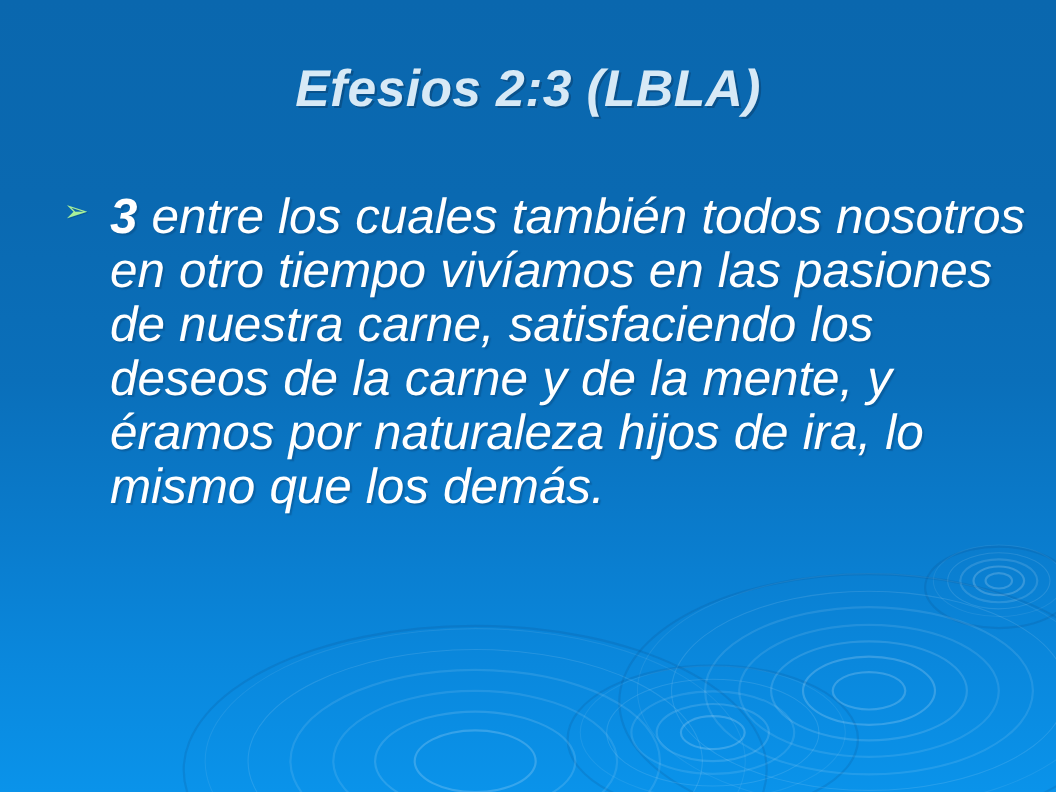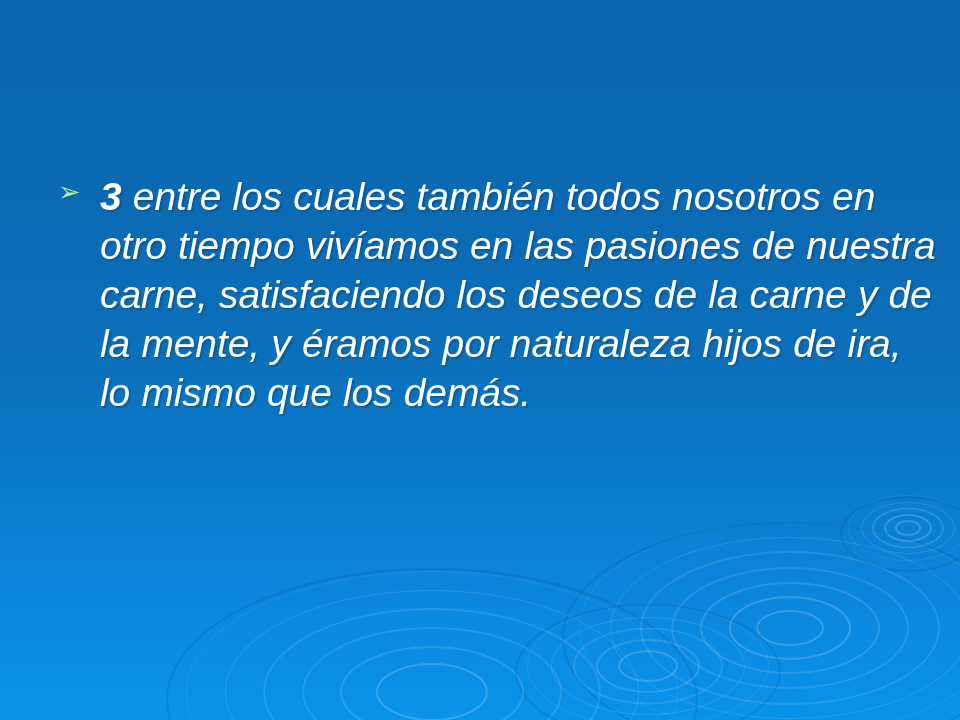--- a/index.html
+++ b/index.html
@@ -86,21 +86,21 @@
     top: 5px;
     width: 30px;
     height: 30px;
     line-height: 30px;
     font-size: 27px;
     color: #a8f09a;
     text-shadow: 1px 1px 0 rgba(9, 64, 112, 0.35);
   }
   .bullet-text {
     display: block;
-    font-size: 39px;
+    font-size: 45px;
     font-style: italic;
     line-height: 49px;
     color: #ffffff;
     text-shadow: 2px 2px 1px rgba(9, 64, 112, 0.35);
     letter-spacing: -0.1px;
     word-spacing: 0.5px;
   }
   .verse-num {
     font-weight: bold;
     font-style: italic;
@@ -147,20 +147,21 @@
       <div class="ripple thin" style="width:412px; height:202px;"></div>
       <div class="ripple soft" style="width:334px; height:164px;"></div>
       <div class="ripple soft" style="width:256px; height:126px;"></div>
       <div class="ripple" style="width:180px; height:88px;"></div>
       <div class="ripple bright" style="width:108px; height:54px;"></div>
       <div class="ripple dark" style="width:528px; height:260px; top:8px;"></div>
     </div>
 
   </div>
 
+  <div class="title">Efesios 2:3 (LBLA)</div>
 
   <div class="body-block">
     <div class="bullet-row">
       <span class="bullet-marker">➢</span>
       <span class="bullet-text"><span class="verse-num">3</span><span> entre los cuales también todos nosotros en otro tiempo vivíamos en las pasiones de nuestra carne, satisfaciendo los deseos de la carne y de la mente, y éramos por naturaleza hijos de ira, lo mismo que los demás.</span></span>
     </div>
   </div>
 
 </div>
 

